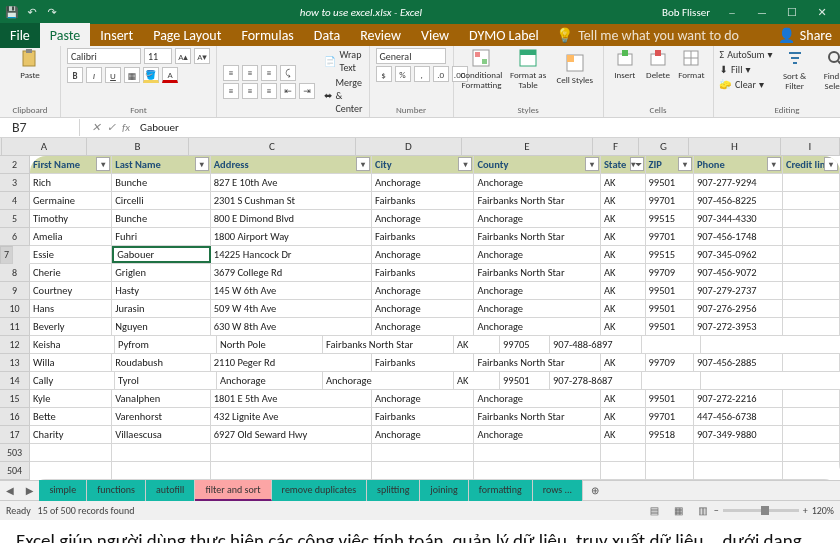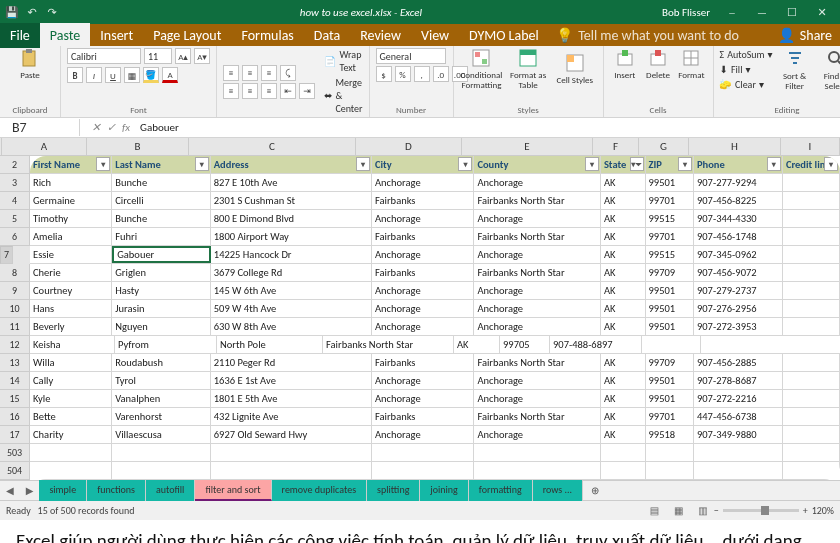--- a/index.html
+++ b/index.html
@@ -418,21 +418,20 @@
         <div class="cell cD">Fairbanks</div>
         <div class="cell cE">Fairbanks North Star</div>
         <div class="cell cF">AK</div>
         <div class="cell cG">99709</div>
         <div class="cell cH">907-456-2885</div>
         <div class="cell cI"></div>
       </div>
       <div class="row ">
         <div class="cell cA">Cally</div>
         <div class="cell cB">Tyrol</div>
-        <div class="cell cC">1636 E 1st Ave</div>
         <div class="cell cD">Anchorage</div>
         <div class="cell cE">Anchorage</div>
         <div class="cell cF">AK</div>
         <div class="cell cG">99501</div>
         <div class="cell cH">907-278-8687</div>
         <div class="cell cI"></div>
       </div>
       <div class="row ">
         <div class="cell cA">Kyle</div>
         <div class="cell cB">Vanalphen</div>

